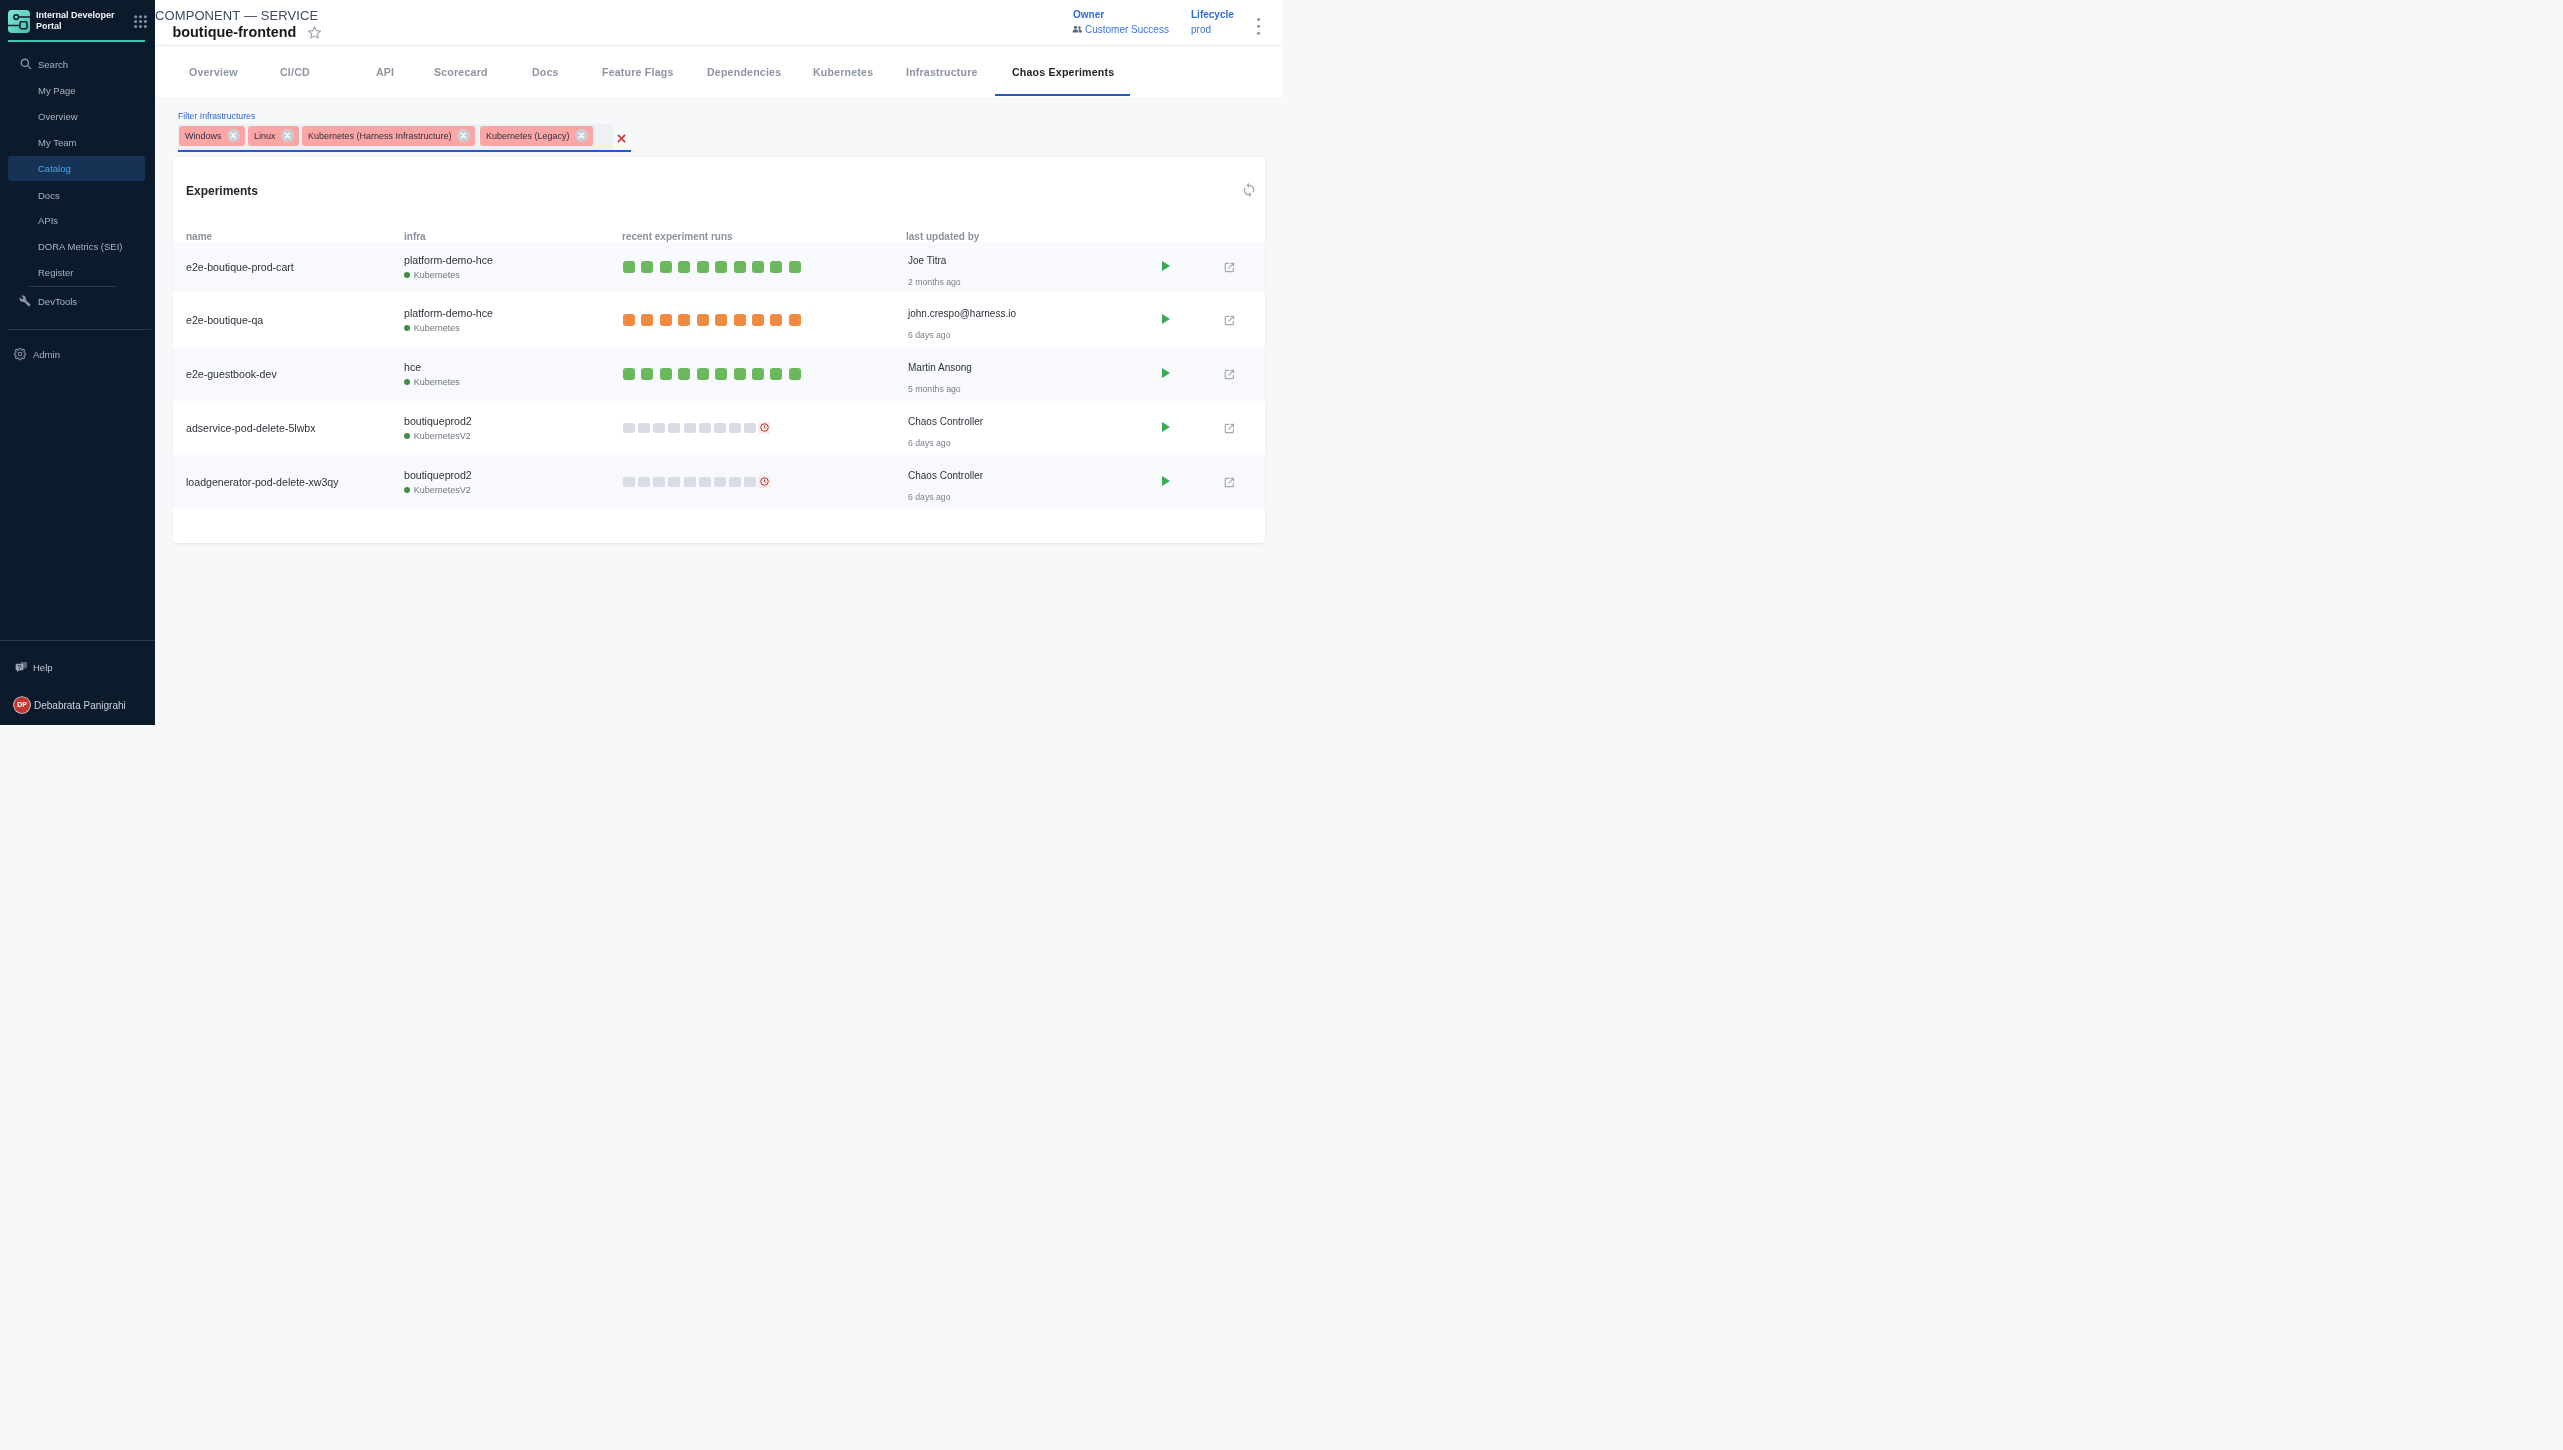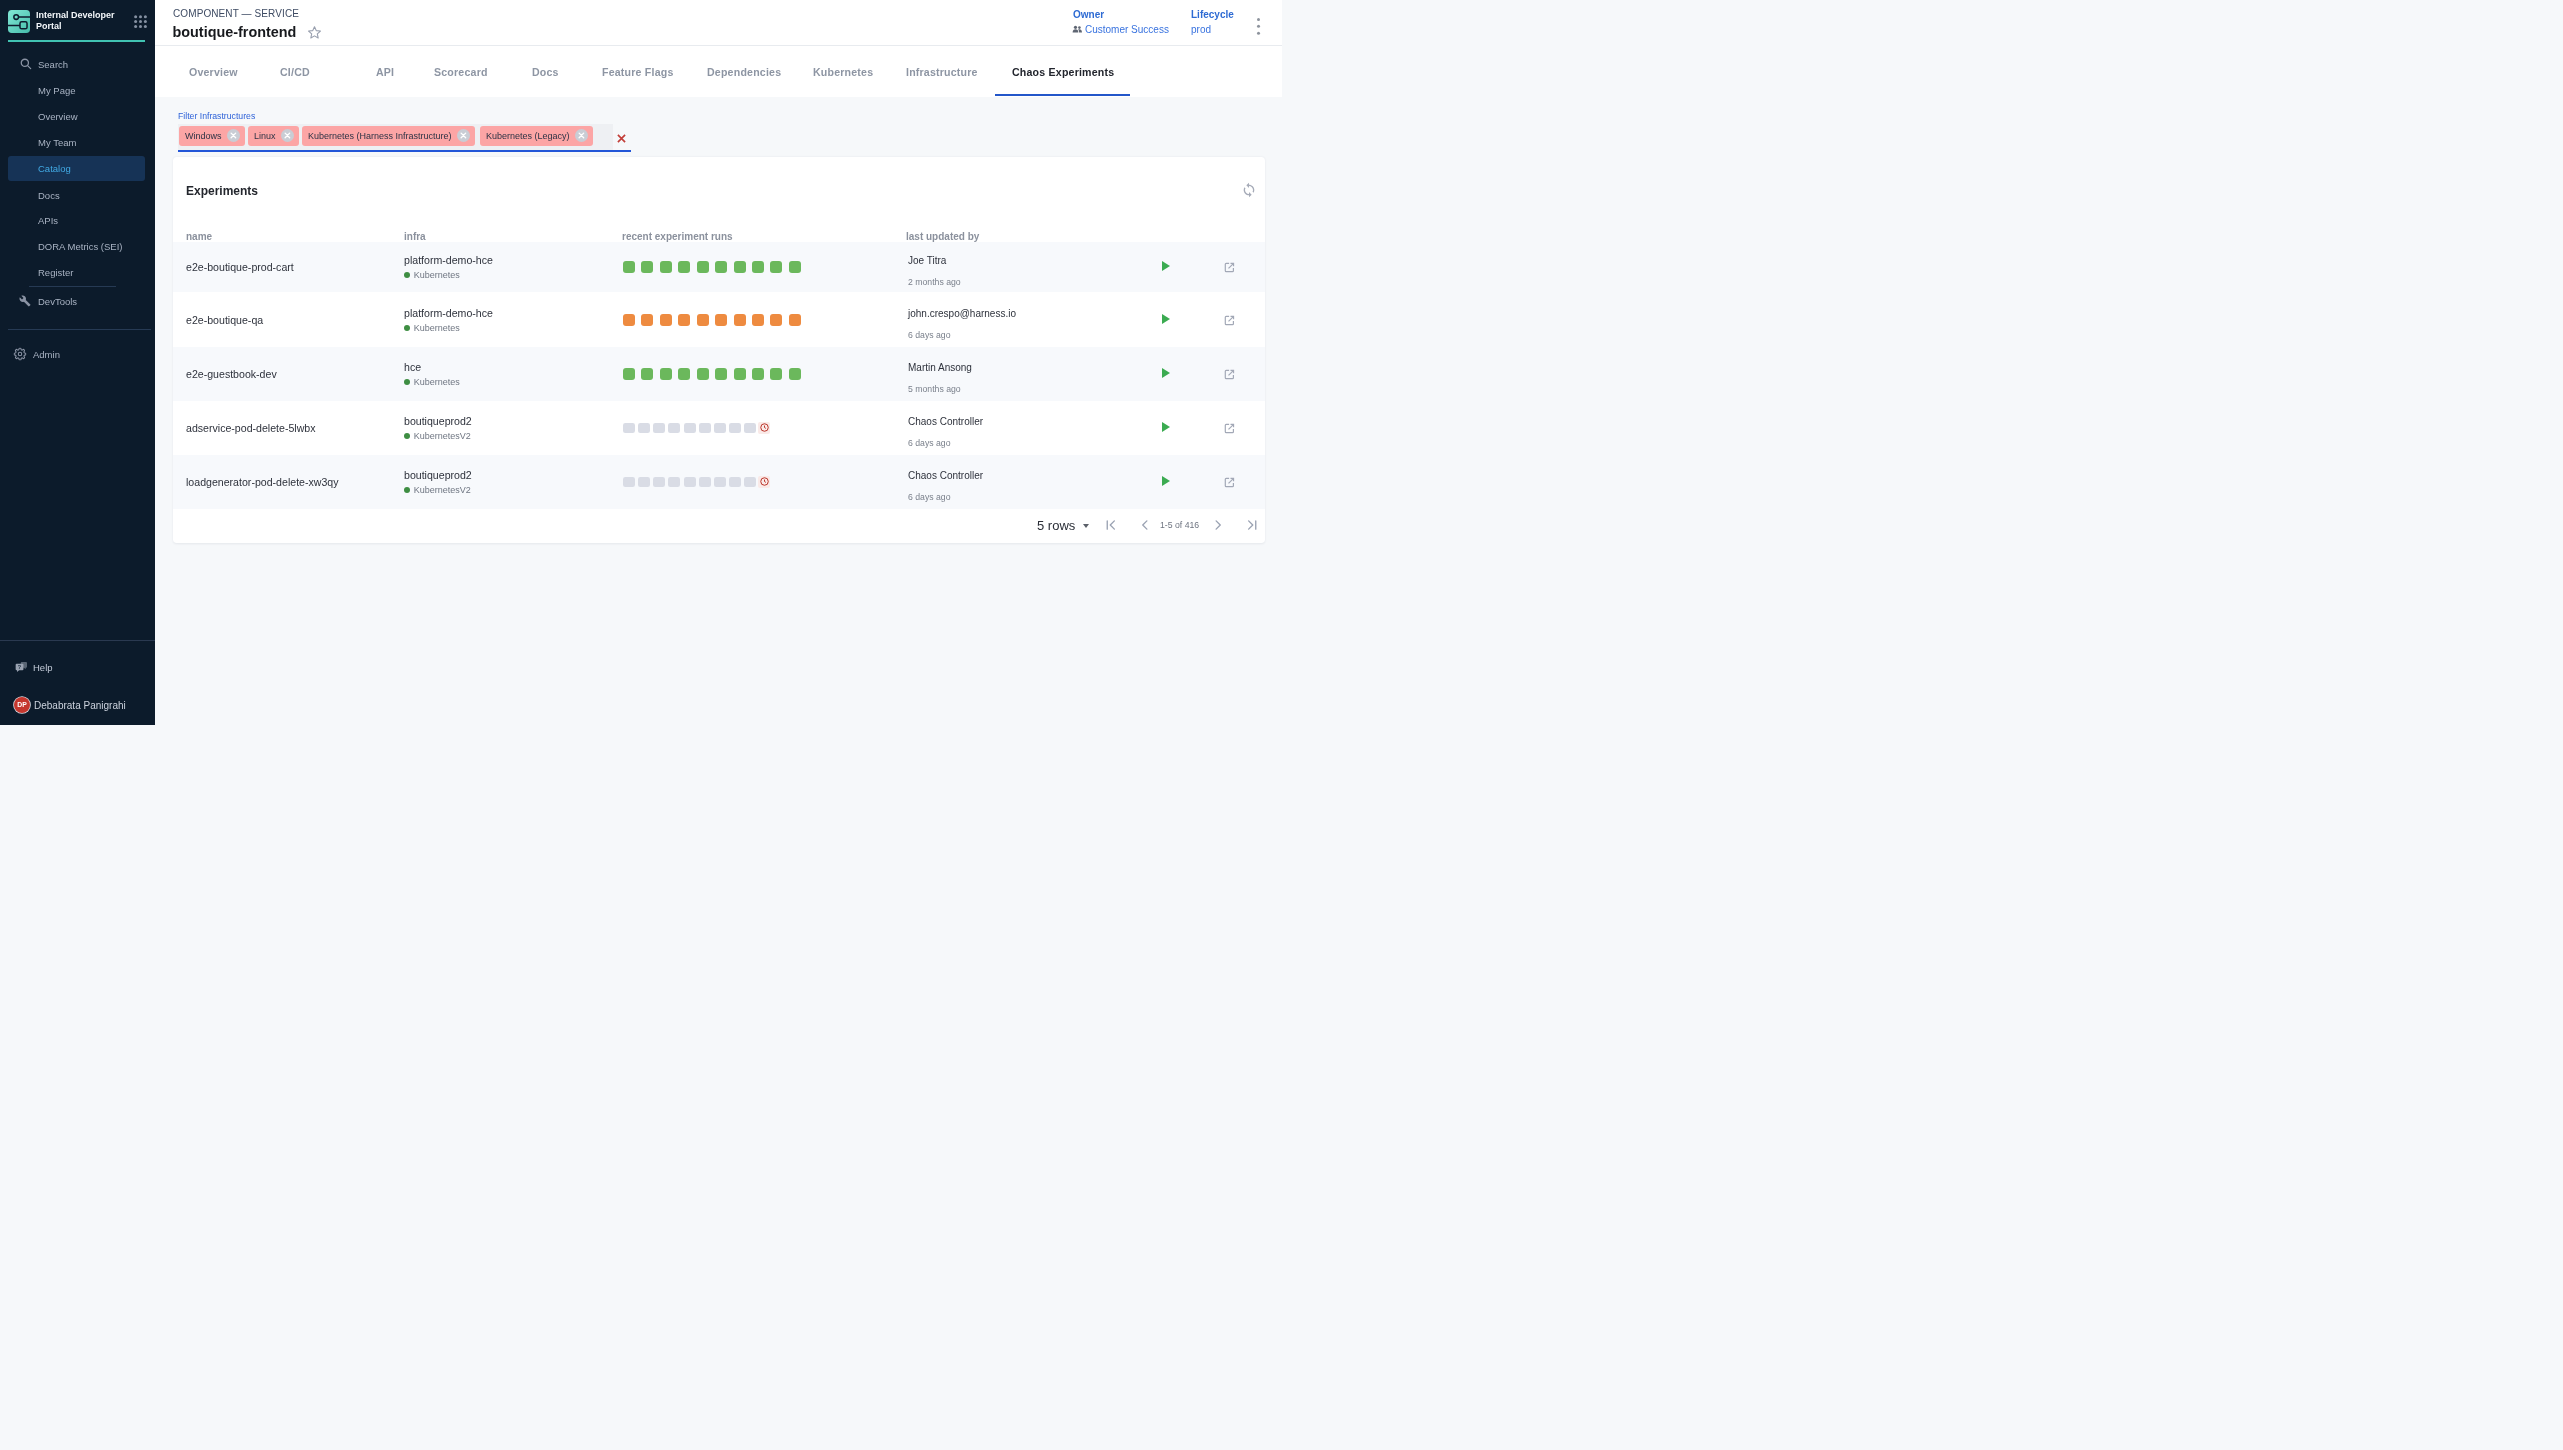--- a/index.html
+++ b/index.html
@@ -14,21 +14,21 @@
 #tealline { position:absolute; left:7.6px; top:40px; width:137px; height:1.5px; background:#41c3b2; }
 .sitem { position:absolute; left:38px; font-size:9.5px; color:#a9b3c3; transform:translateY(-50%); white-space:nowrap; }
 .sicon { position:absolute; transform:translate(-50%,-50%); z-index:3; }
 #catpill { position:absolute; left:7.6px; top:156px; width:137px; height:25px; background:#163356; border-radius:3px; }
 .sdiv { position:absolute; height:0.8px; background:#263a54; }
 #botblock { position:absolute; left:0; top:640px; width:155px; height:0.8px; background:#2a3950; }
 #avatar { position:absolute; left:14px; top:697px; width:16px; height:16px; border-radius:50%; box-shadow:0 0 0 0.8px #d9dde4; background:#c5372e; color:#fff; font-size:6.8px; font-weight:bold; text-align:center; line-height:16px; }
 
 
 #hdr { position:absolute; left:155px; top:0; width:1127px; height:46px; background:#fff; border-bottom:0.8px solid #e8ebef; }
-#crumb { position:absolute; left:18px; top:7.6px; font-size:10px; letter-spacing:0.1px; color:#3e4b63; }
+#crumb { position:absolute; left:0; top:7.6px; font-size:13px; letter-spacing:0.1px; color:#3e4b63; }
 #title { position:absolute; left:17.5px; top:23.5px; font-size:14.4px; font-weight:bold; color:#17191d; }
 
 #tabs { position:absolute; left:155px; top:46px; width:1127px; height:51px; background:#fff; }
 .tab { position:absolute; top:20px; font-size:10.6px; font-weight:bold; letter-spacing:0.2px; color:#8d95a3; white-space:nowrap; }
 .tab.active { color:#22252d; }
 #tabline { position:absolute; left:840px; top:48px; width:135px; height:2.3px; background:#2356c9; }
 
 
 #flabel { position:absolute; left:178px; top:111px; font-size:8.7px; color:#2e62d8; }
 #finput { position:absolute; left:178px; top:124px; width:435px; height:26px; background:#eef0f3; }
@@ -305,36 +305,17 @@
       </div>
     <div class="u1">Chaos Controller</div>
     <div class="u2">6 days ago</div>
     <div class="play"></div>
     <svg class="openic" width="13" height="13" viewBox="0 0 17 17" fill="none" stroke="#a2a8b6" stroke-width="1.55">
         <path d="M8 3.2 H4.2 C3.4 3.2 3 3.6 3 4.4 V12.6 C3 13.4 3.4 13.8 4.2 13.8 H12.4 C13.2 13.8 13.6 13.4 13.6 12.6 V9"></path>
         <path d="M7.2 9.6 L13.8 3"></path>
         <path d="M9.8 3 H13.8 V7"></path>
       </svg>
   </div>
-  <div id="pag">
-    <div style="position:absolute;left:864px;top:9px;font-size:13px;color:#2a2e37;">5 rows</div>
-    <div style="position:absolute;left:910px;top:15px;width:0;height:0;border-left:3.8px solid transparent;border-right:3.8px solid transparent;border-top:4.2px solid #5b6069;"></div>
-    <svg style="position:absolute;left:932px;top:10.2px;" width="12" height="12" viewBox="0 0 16 16" fill="none" stroke="#9aa2b2" stroke-width="1.8" stroke-linecap="round" stroke-linejoin="round">
-        <path d="M3 2.5 V13.5"></path>
-        <path d="M12.5 2.5 L7 8 L12.5 13.5"></path>
-      </svg>
-    <svg style="position:absolute;left:966px;top:10.2px;" width="12" height="12" viewBox="0 0 16 16" fill="none" stroke="#9aa2b2" stroke-width="1.8" stroke-linecap="round" stroke-linejoin="round">
-        <path d="M10.5 2.5 L5 8 L10.5 13.5"></path>
-      </svg>
-    <div style="position:absolute;left:987px;top:11.4px;font-size:8.7px;color:#6e7480;">1-5 of 416</div>
-    <svg style="position:absolute;left:1039px;top:10.2px;" width="12" height="12" viewBox="0 0 16 16" fill="none" stroke="#9aa2b2" stroke-width="1.8" stroke-linecap="round" stroke-linejoin="round">
-        <path d="M5.5 2.5 L11 8 L5.5 13.5"></path>
-      </svg>
-    <svg style="position:absolute;left:1073px;top:10.2px;" width="12" height="12" viewBox="0 0 16 16" fill="none" stroke="#9aa2b2" stroke-width="1.8" stroke-linecap="round" stroke-linejoin="round">
-        <path d="M3.5 2.5 L9 8 L3.5 13.5"></path>
-        <path d="M13 2.5 V13.5"></path>
-      </svg>
-  </div>
   <svg style="position:absolute;left:1068px;top:25px;transform:rotate(90deg);" width="16" height="16" viewBox="0 0 24 24" fill="#a6abb8">
       <path d="M19 8l-4 4h3c0 3.31-2.69 6-6 6-1.01 0-1.97-.25-2.8-.7l-1.46 1.46C8.97 19.54 10.43 20 12 20c4.42 0 8-3.58 8-8h3l-4-4zM6 12c0-3.31 2.69-6 6-6 1.01 0 1.97.25 2.8.7l1.46-1.46C15.03 4.46 13.57 4 12 4c-4.42 0-8 3.58-8 8H1l4 4 4-4H6z"></path>
     </svg>
 </div>
 
 
 </body></html>

